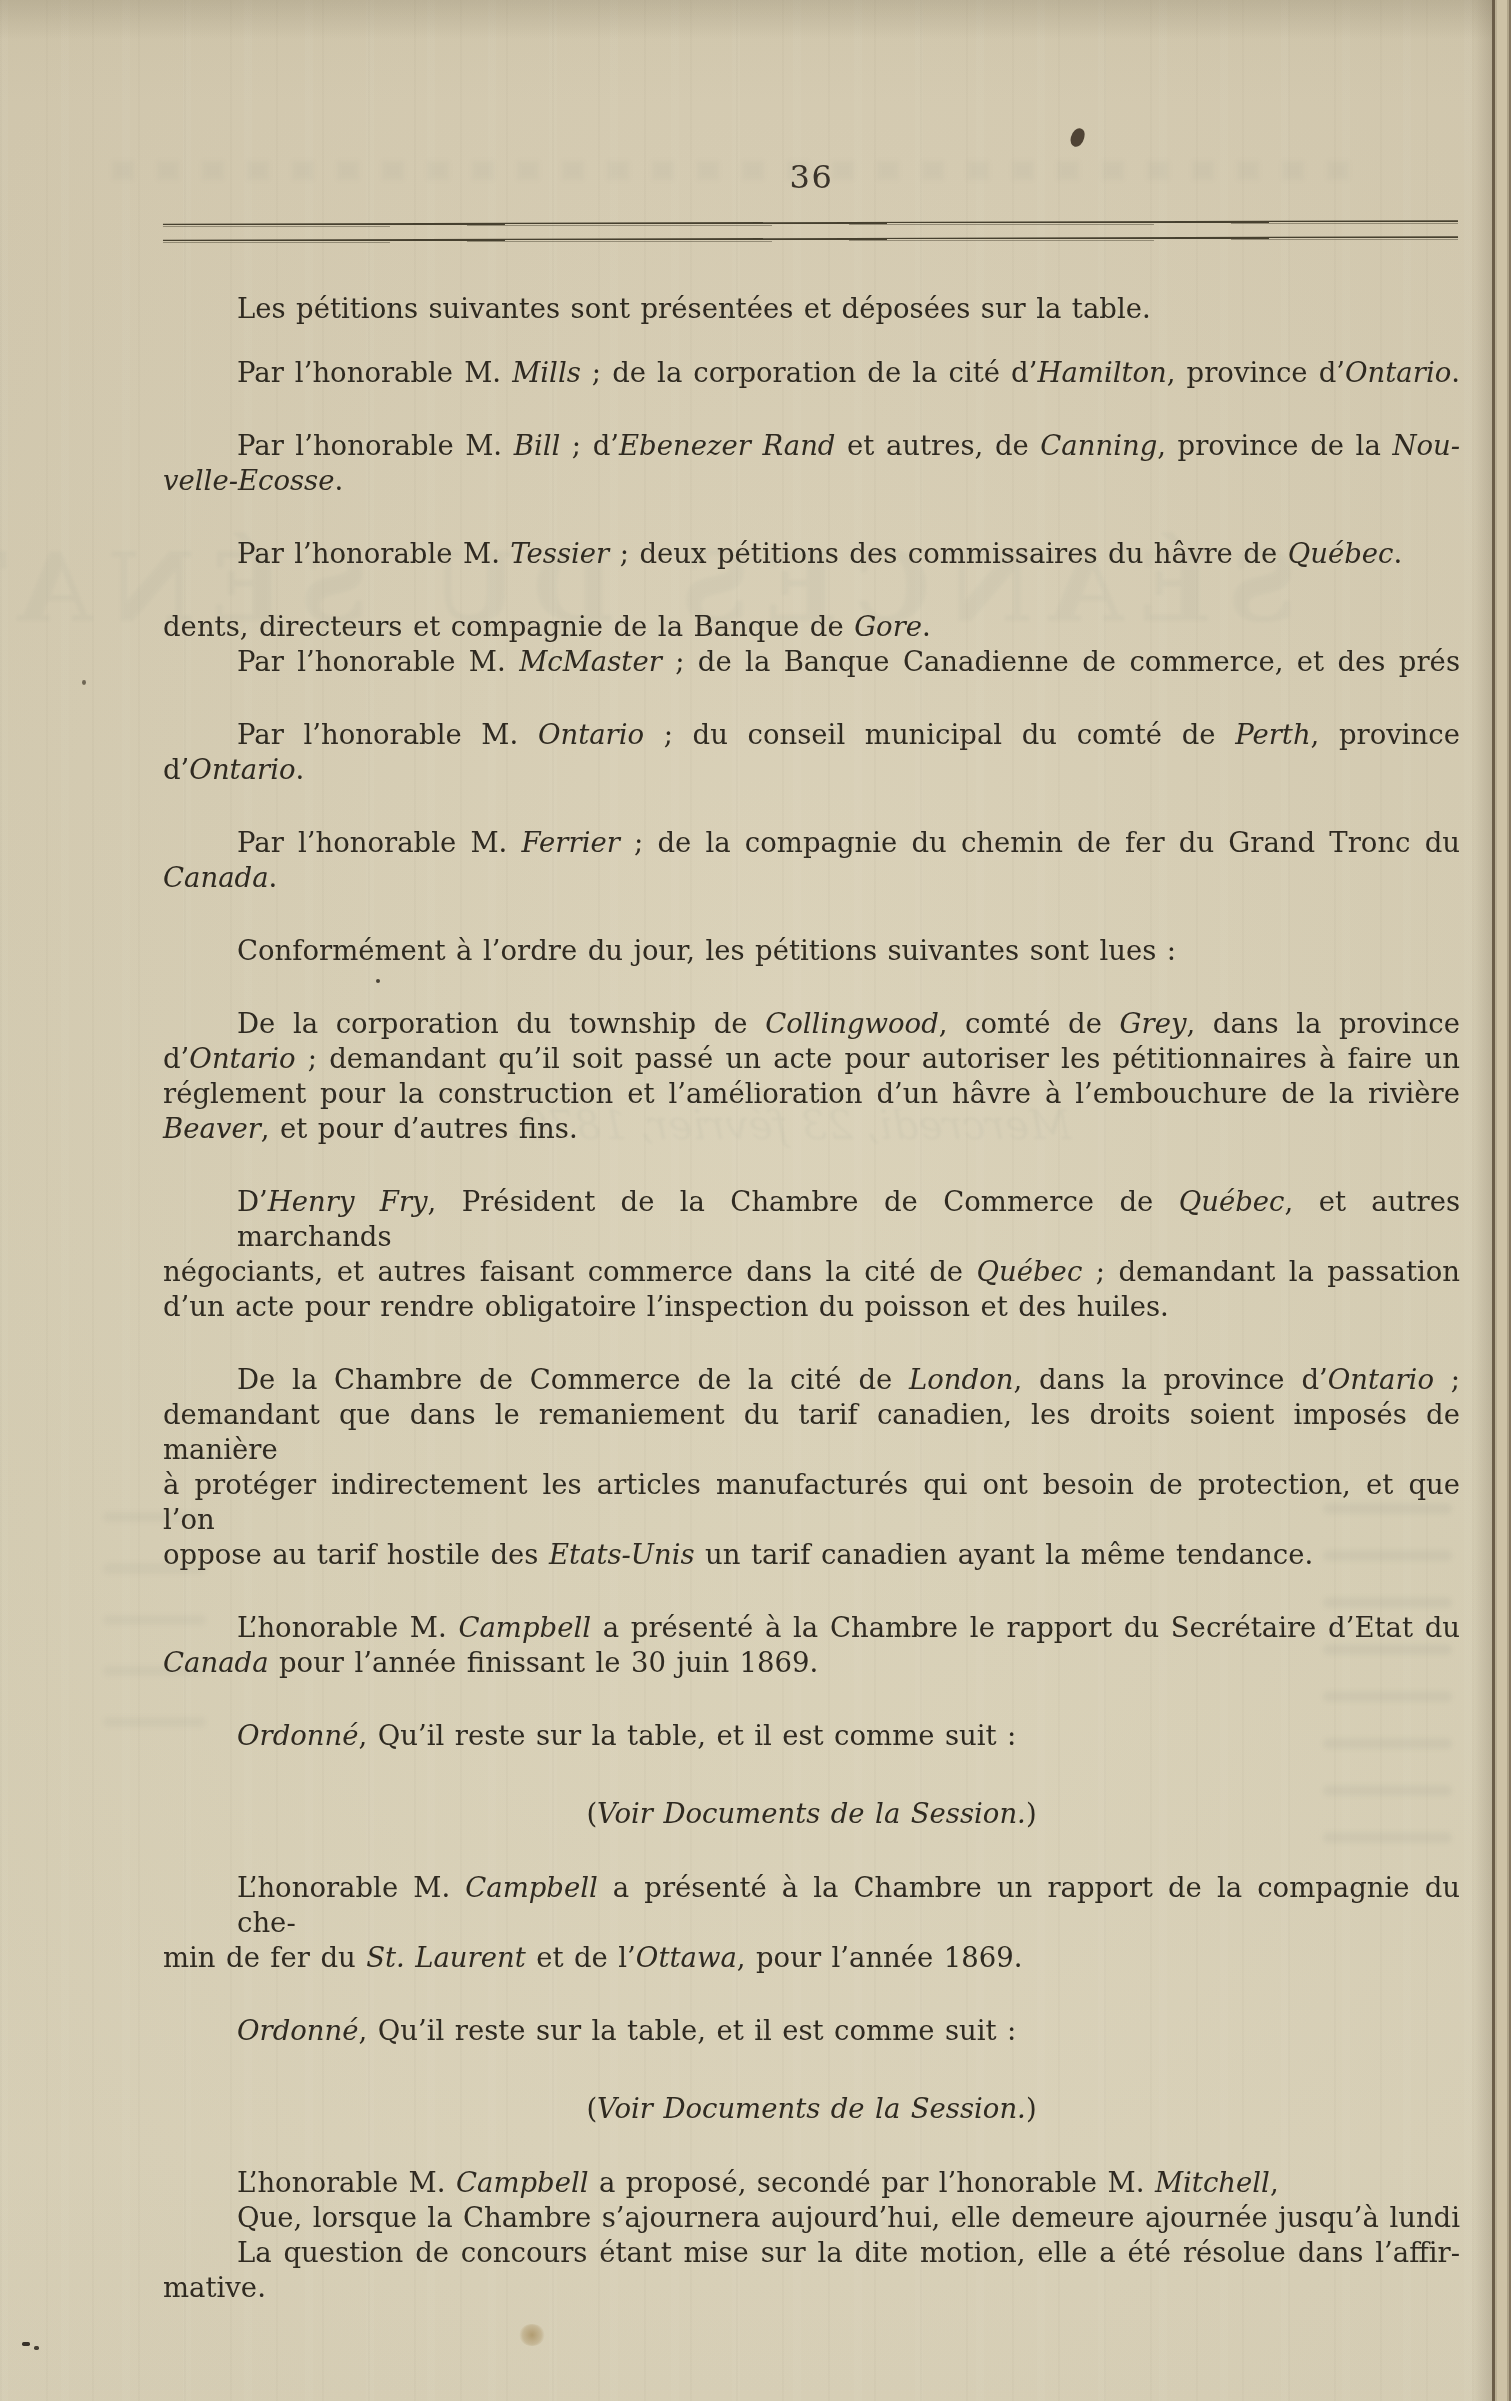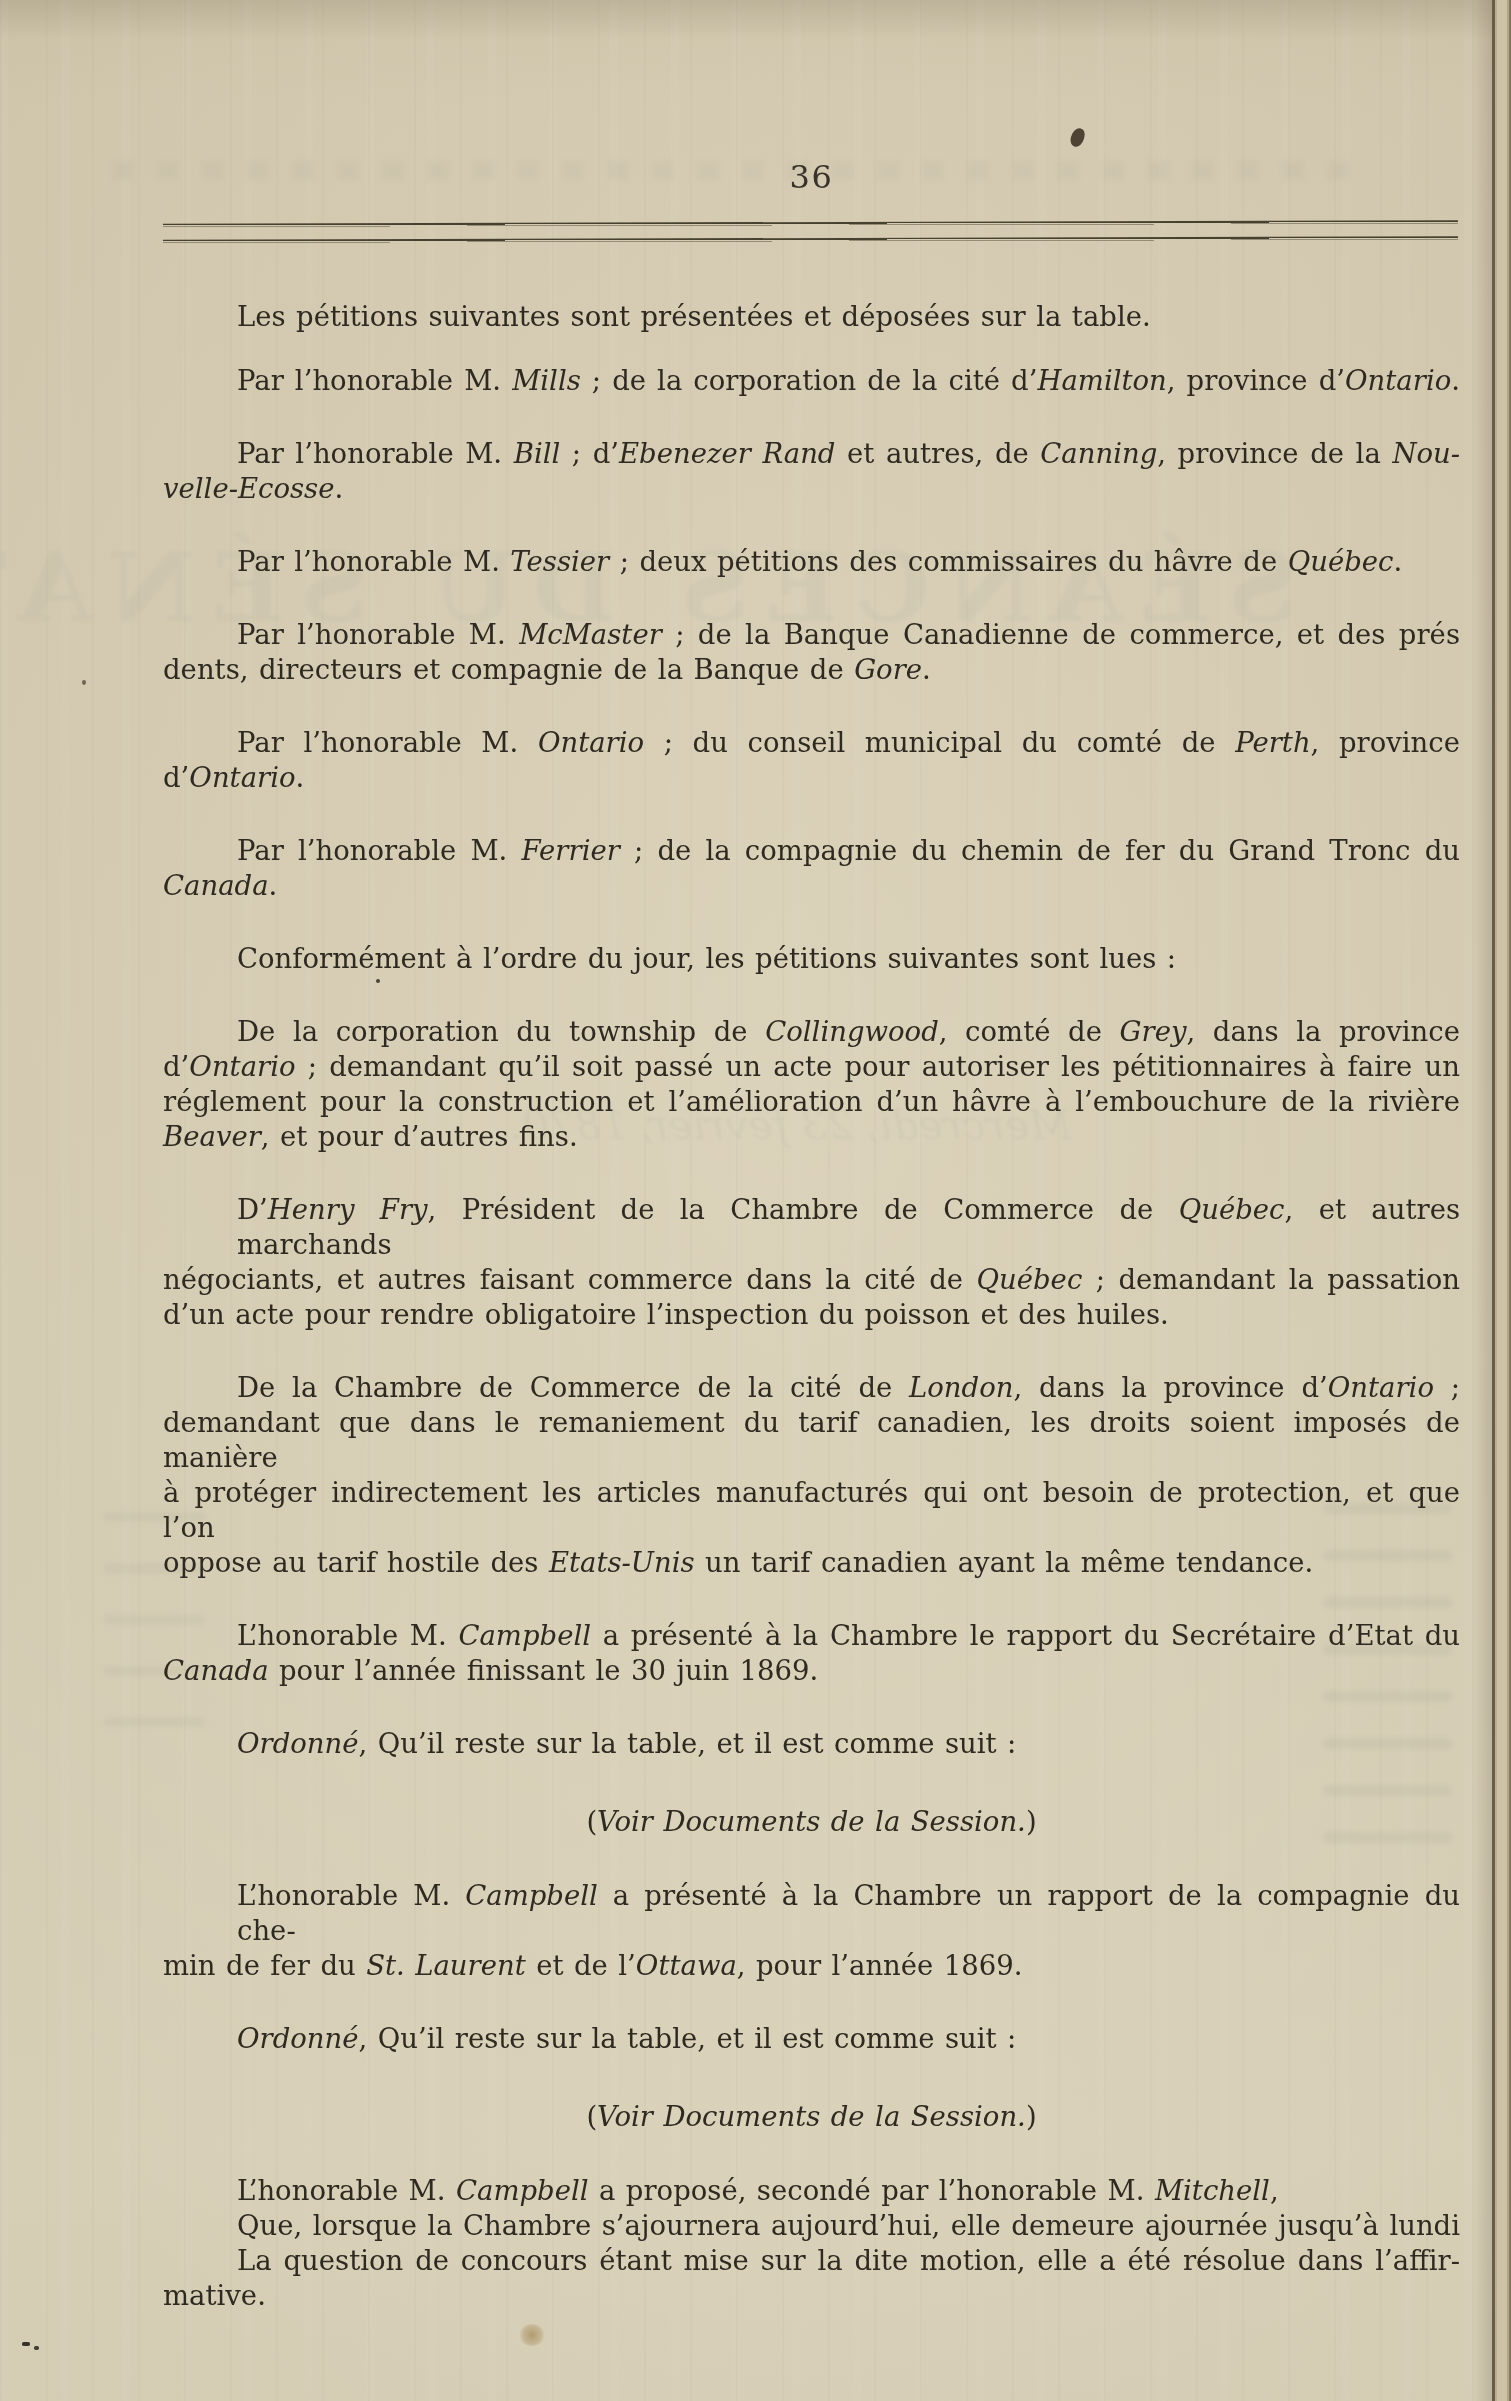--- a/index.html
+++ b/index.html
@@ -34,21 +34,21 @@
   .folio{position:absolute;left:163px;top:158px;width:1297px;text-align:center;
     font-size:32px;letter-spacing:1.7px;color:#3a332a;}
   
   .rules{position:absolute;left:163px;top:222px;width:1295px;transform:rotate(-0.15deg);}
   .rule{height:4.3px;background:linear-gradient(180deg,#46402f 0 1.7px,rgba(70,64,47,0) 1.7px 2.6px,rgba(70,64,47,.45) 2.6px 3.4px,rgba(70,64,47,0) 3.4px);}
   .rule + .rule{margin-top:12px;}
   
   .text-block{position:absolute;left:163px;top:283px;width:1297px;
     font-size:27.5px;line-height:35px;word-spacing:1.7px;}
   .para{margin-top:38px;}
-  .para.first{margin-top:16px;}
+  .para.first{margin-top:8px;}
   .para.tight{margin-top:29px;}
   .para.center{margin-top:43px;text-align:center;}
   .para.aftercenter{margin-top:39px;}
   .para.none{margin-top:0;}
   .line{min-height:35px;text-align:left;}
   .line.indent{padding-left:74px;}
   .line.fill{text-align:justify;text-align-last:justify;}
   .para.center .line{text-align:left;text-align-last:center;padding-left:0;}
   i{}
   
@@ -116,22 +116,22 @@
         <div class="line indent fill">Par l’honorable M. <i>Mills</i> ; de la corporation de la cité d’<i>Hamilton</i>, province d’<i>Ontario</i>.</div>
       </div>
       <div class="para normal">
         <div class="line indent fill">Par l’honorable M. <i>Bill</i> ; d’<i>Ebenezer Rand</i> et autres, de <i>Canning</i>, province de la <i>Nou-</i></div>
         <div class="line"><i>velle-Ecosse</i>.</div>
       </div>
       <div class="para normal">
         <div class="line indent">Par l’honorable M. <i>Tessier</i> ; deux pétitions des commissaires du hâvre de <i>Québec</i>.</div>
       </div>
       <div class="para normal">
+        <div class="line">dents, directeurs et compagnie de la Banque de <i>Gore</i>.</div>
         <div class="line indent fill">Par l’honorable M. <i>McMaster</i> ; de la Banque Canadienne de commerce, et des prés</div>
-        <div class="line">dents, directeurs et compagnie de la Banque de <i>Gore</i>.</div>
       </div>
       <div class="para normal">
         <div class="line indent fill">Par l’honorable M. <i>Ontario</i> ; du conseil municipal du comté de <i>Perth</i>, province</div>
         <div class="line">d’<i>Ontario</i>.</div>
       </div>
       <div class="para normal">
         <div class="line indent fill">Par l’honorable M. <i>Ferrier</i> ; de la compagnie du chemin de fer du Grand Tronc du</div>
         <div class="line"><i>Canada</i>.</div>
       </div>
       <div class="para normal">

